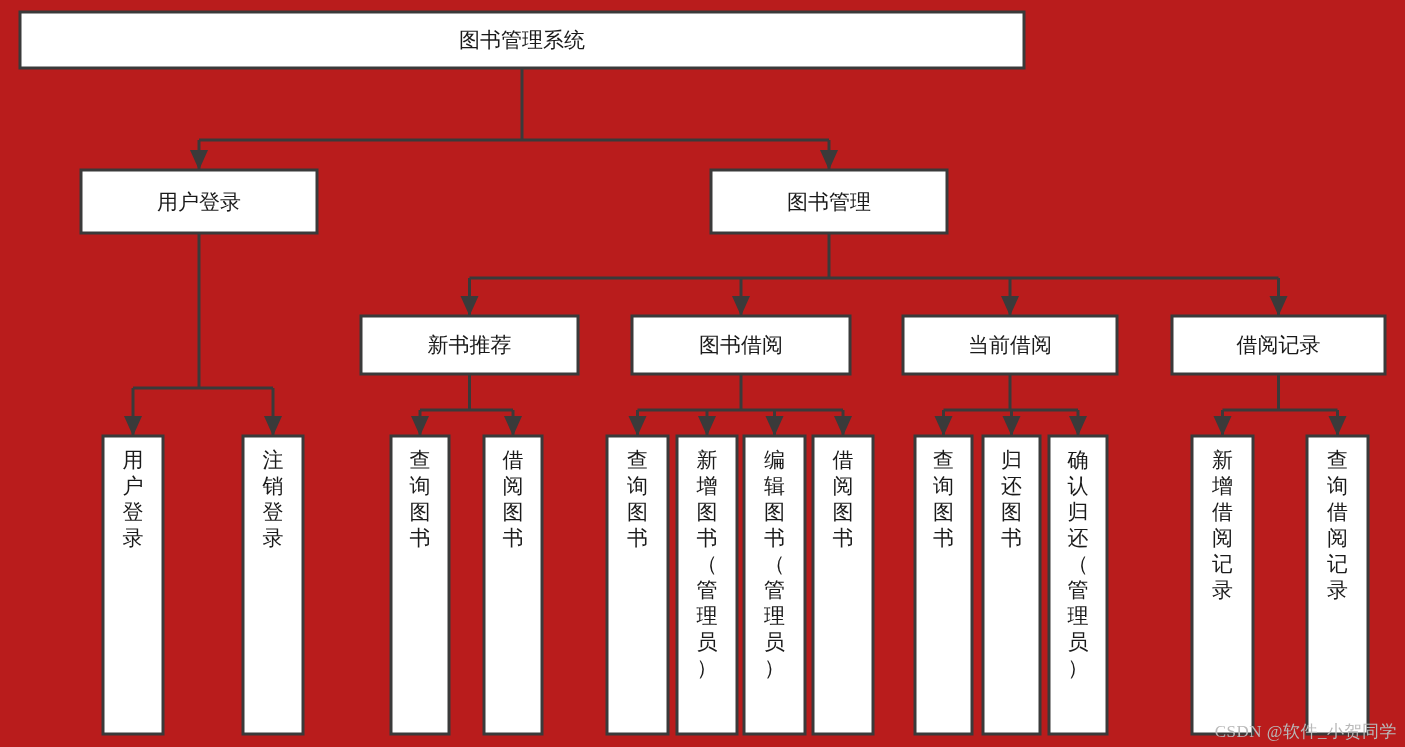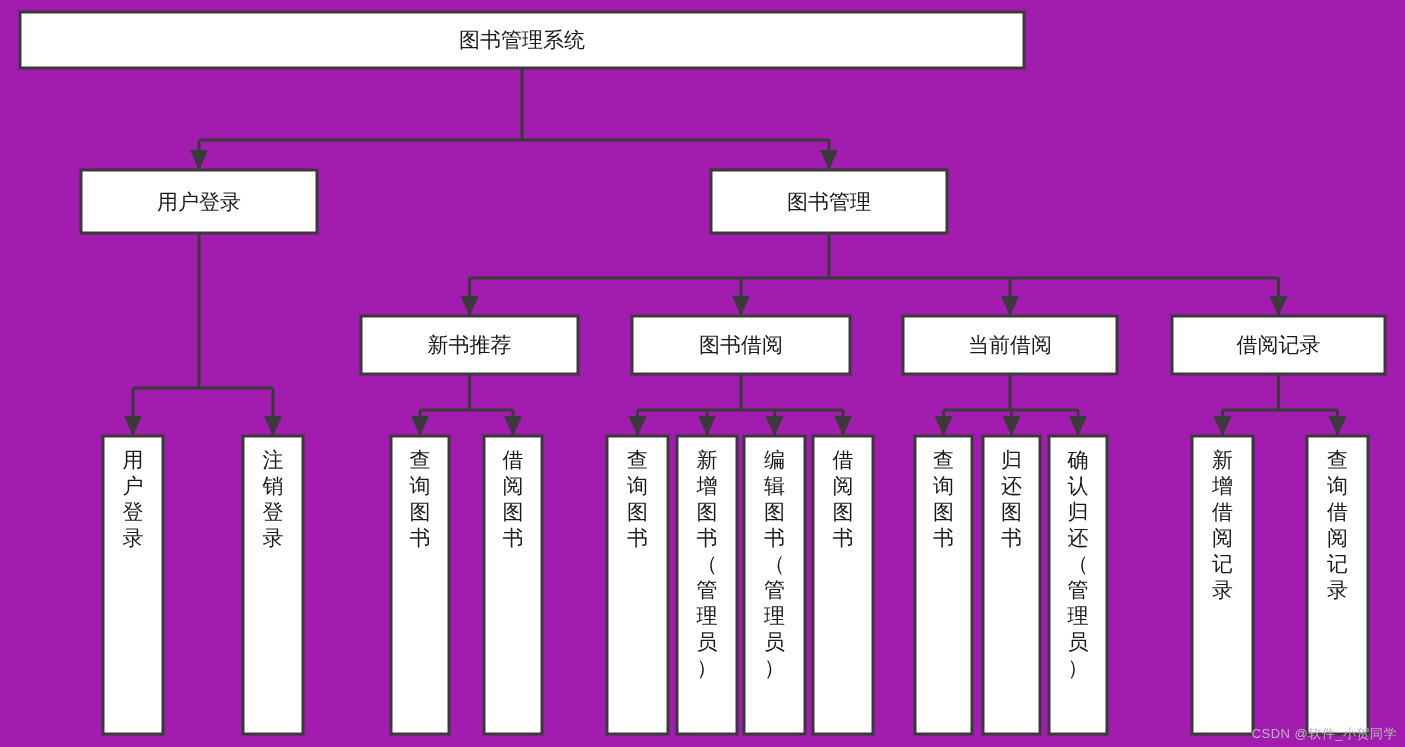--- a/index.html
+++ b/index.html
@@ -10,21 +10,21 @@
   body {
     width: 1405px;
     height: 747px;
     overflow: hidden;
     font-family: "DejaVu Sans", "Liberation Sans", sans-serif;
   }
   #diagram-root {
     position: relative;
     width: 1405px;
     height: 747px;
-    background: #a21caf;
+    background: #b91c1c;
   }
   svg#tree-svg {
     position: absolute;
     top: 0;
     left: 0;
     width: 1405px;
     height: 747px;
     display: block;
   }
   .node-rect {
@@ -54,22 +54,22 @@
     font-family: "DejaVu Sans", "Liberation Sans", sans-serif;
     font-size: 21px;
     fill: #1a1a1a;
     text-anchor: middle;
     white-space: pre;
   }
   .watermark-text {
     position: absolute;
     right: 8px;
     bottom: 4px;
-    font-family: Liberation Sans, sans-serif;
-    font-size: 13px;
+    font-family: Liberation Serif, serif;
+    font-size: 17px;
     color: #b9b9b9;
     letter-spacing: 0.5px;
     white-space: nowrap;
     pointer-events: none;
   }
 </style>
 </head>
 <body>
 
 <div id="diagram-root">

